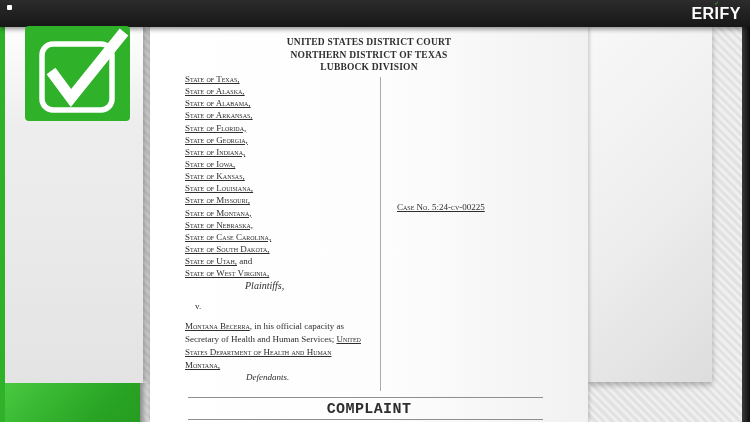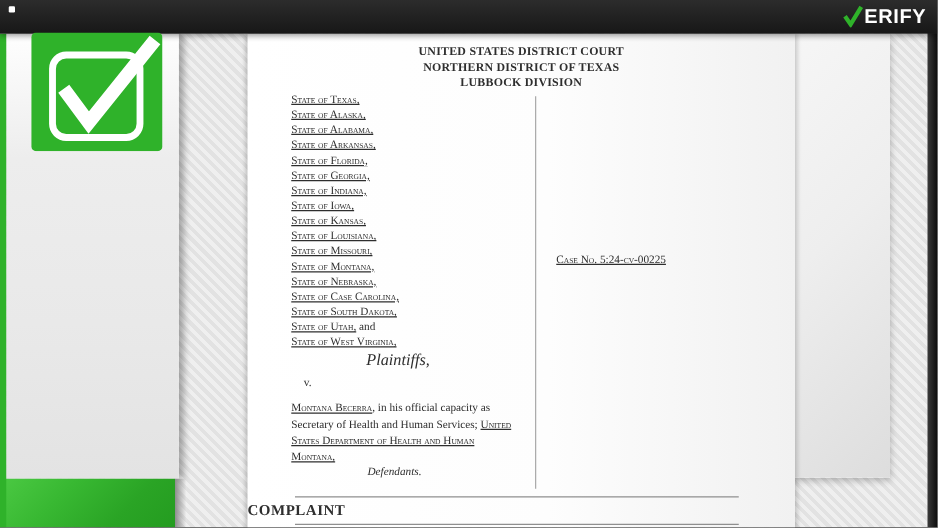--- a/index.html
+++ b/index.html
@@ -38,55 +38,54 @@
   .left-stripe {
     position:absolute; left:0; top:27px; width:5px; height:395px; z-index:6;
     background:var(--brand-green,#2fb22a);
   }
   
   .page {
     position:absolute; left:150px; top:27px; width:438px; height:395px; z-index:4;
     background:linear-gradient(to right,#ffffff 0%,#fdfdfd 55%,#f1f1f1 100%);
     box-shadow:-2px 0 3px rgba(0,0,0,.18), 2px 0 3px rgba(0,0,0,.15);
     color:#2e2e2e;
-    margin-left:48px;
   }
   .court-header {
     position:absolute; top:9px; left:0; width:100%;
     text-align:center; font-weight:bold; font-size:9.5px; line-height:12.6px; letter-spacing:.2px;
   }
   .states { position:absolute; left:35px; top:46px; font-size:9px; }
   .states > div { height:12.15px; line-height:12.15px; white-space:nowrap; }
   .sc { font-variant:small-caps;text-decoration:underline; }
-  .plaintiffs-label { position:absolute; left:95px; top:253px; font-size:13px; font-style:italic; }
+  .plaintiffs-label { position:absolute; left:95px; top:253px; font-size:10px; font-style:italic; }
   .versus { position:absolute; left:45px; top:274px; font-size:9px; }
   .defendants { position:absolute; left:35px; top:293px; width:196px; font-size:9px; }
   .defendants > div { height:13px; line-height:13px; white-space:nowrap; }
   .defendants-label { position:absolute; left:96px; top:345px; font-size:9px; font-style:italic; }
   .caption-divider { position:absolute; left:230px; top:50px; width:1px; height:314px; background:#ababab; }
   .case-number { position:absolute; left:247px; top:175px; font-size:9px; white-space:nowrap; }
   .rule { position:absolute; left:38px; width:355px; height:1px; background:#8f8f8f; }
   .rule-top { top:370px; }
   .rule-bottom { top:392px; }
   .complaint-title {
     position:absolute; top:374px; left:0; width:100%;
-    text-align:left; font-weight:bold; font-size:12px; letter-spacing:.4px;
+    text-align:center; font-weight:bold; font-size:15px; letter-spacing:.4px;font-family:Liberation Mono, monospace;
   }
   
   .top-bar {
     position:absolute; left:0; top:0; width:750px; height:27px; z-index:8;
     background:linear-gradient(#2c2c2c,#171717);
     box-shadow:0 2px 5px rgba(0,0,0,.45);
   }
   .rec-dot { position:absolute; left:7px; top:5px; width:5px; height:5px; background:#fff; border-radius:1px; }
   .wordmark {
     position:absolute; right:9px; top:4px; height:19px;
     display:flex; align-items:center;
     font-family:"Liberation Sans", sans-serif; font-weight:bold;
-    font-size:16px; color:#fff; letter-spacing:.5px;
+    font-size:16px; color:#fff; letter-spacing:.5px;flex-direction:column;
   }
   .wordmark svg { margin-right:-1px; margin-top:-3px; }
   .logo-square { position:absolute; left:25px; top:26px; width:105px; height:95px; z-index:9; }
 </style>
 </head>
 <body>
 
 <div class="stage">
 
   <div class="stripes-bg"></div>

